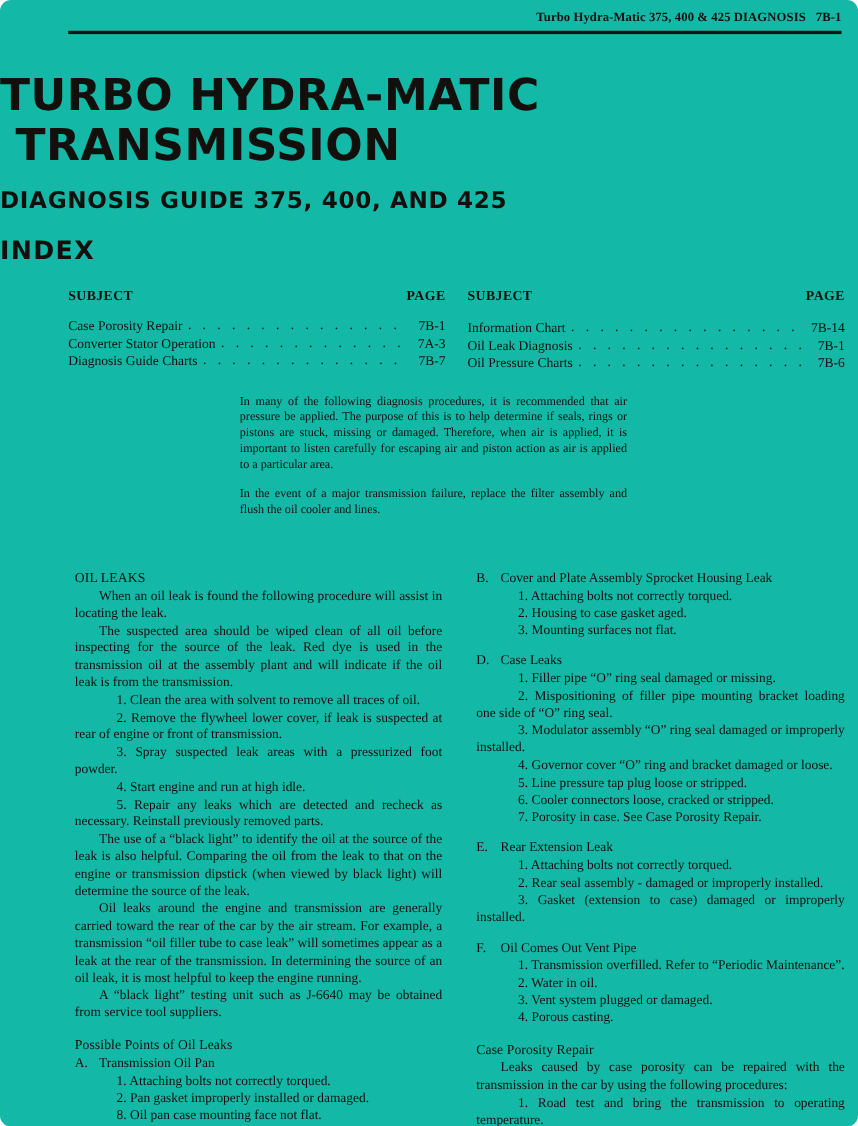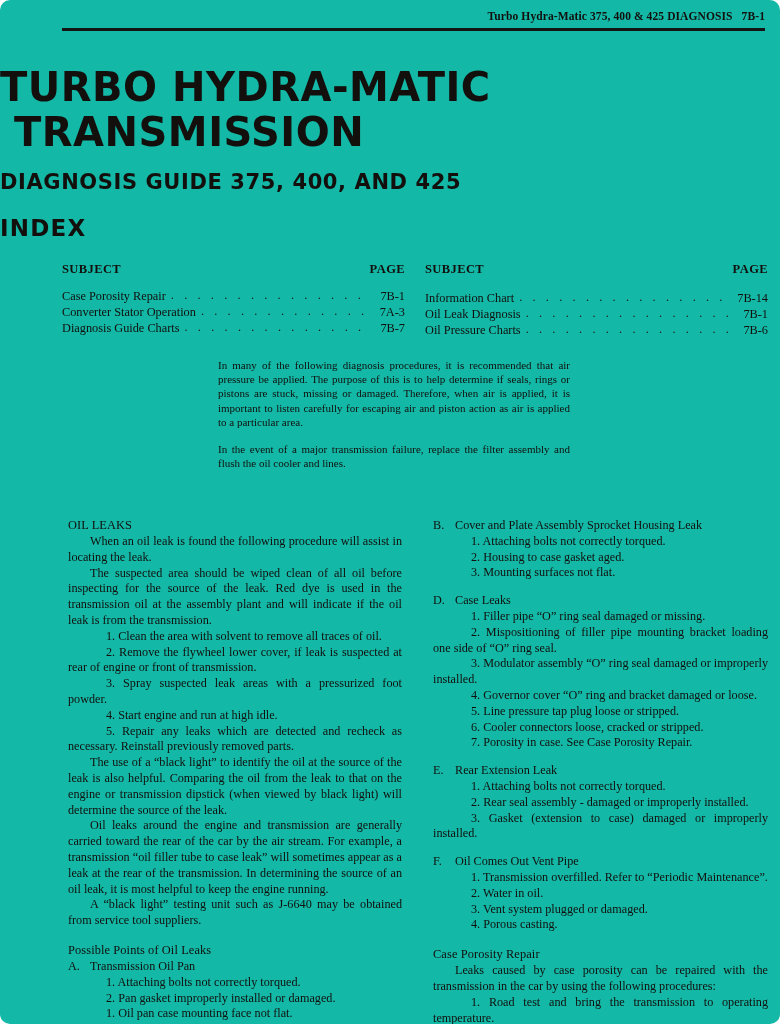--- a/index.html
+++ b/index.html
@@ -274,21 +274,21 @@
       <div class="blk" style="margin-top:14px;">
         <h3 class="sec">Possible Points of Oil Leaks</h3>
         <div class="group">
           <div class="group-head">
             <span class="group-letter">A.</span>
             <span class="group-title">Transmission Oil Pan</span>
           </div>
           <ol class="items">
             <li>1. Attaching bolts not correctly torqued.</li>
             <li>2. Pan gasket improperly installed or damaged.</li>
-            <li>1. Oil pan case mounting face not flat.</li>
+            <li>8. Oil pan case mounting face not flat.</li>
           </ol>
         </div>
       </div>
     </div>
 
     <div class="col right">
 
       <div class="group">
         <div class="group-head">
           <span class="group-letter">B.</span>

